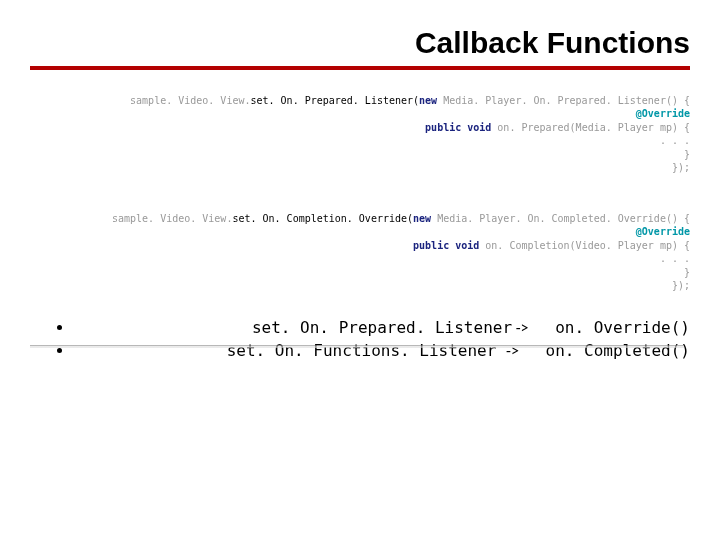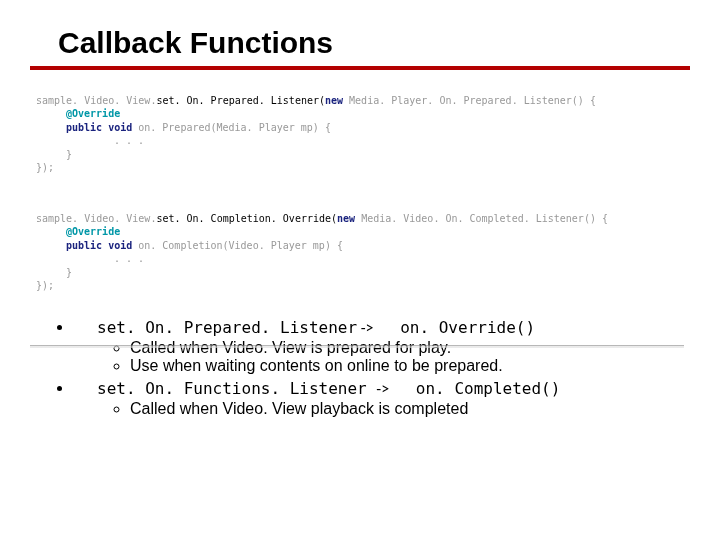--- a/index.html
+++ b/index.html
@@ -10,20 +10,21 @@
   background: #fff;
   font-family: Arial, Helvetica, sans-serif;
   color: #000;
 }
 .slide {
   width: 720px;
   height: 388px;
   position: relative;
   box-sizing: border-box;
   padding: 20px 30px 30px 30px;
+  text-align: right;
 }
 .title {
   font-size: 30px;
   font-weight: bold;
   margin: 6px 0 4px 28px;
   color: #000;
 }
 .red-rule {
   height: 4px;
   background: #b30000;
@@ -87,38 +88,31 @@
 <span class="indent1 kw-teal">@Override</span>
 <span class="indent1"><span class="kw-navy">public</span><span class="kw-navy"> void </span><span class="pale">on. Prepared(Media. Player mp) {</span></span>
 <span class="indent3 pale">. . .</span>
 <span class="indent1 pale">}</span>
 <span class="pale">});</span>
   </div>
 
   <div style="height:10px"></div>
 
   <div class="code">
-<span class="pale">sample. Video. View.</span><span class="ident">set. On. Completion. Override(</span><span class="kw-navy">new</span><span class="pale"> Media. Video. On. Completed. Listener() {</span>
+<span class="pale">sample. Video. View.</span><span class="ident">set. On. Completion. Override(</span><span class="kw-navy">new</span><span class="pale"> Media. Player. On. Completed. Override() {</span>
 <span class="indent1 kw-teal">@Override</span>
 <span class="indent1"><span class="kw-navy">public</span><span class="kw-navy"> void </span><span class="pale">on. Completion(Video. Player mp) {</span></span>
 <span class="indent3 pale">. . .</span>
 <span class="indent1 pale">}</span>
 <span class="pale">});</span>
   </div>
 
   <ul class="outer">
     <li>
       <span class="mono">set. On. Prepared. Listener</span><span> -&gt; </span><span class="mono">on. Override()</span>
-      <ul class="inner">
-        <li>Called when Video. View is prepared for play.</li>
-        <li>Use when waiting contents on online to be prepared.</li>
-      </ul>
     </li>
     <li>
       <span class="mono">set. On. Functions. Listener </span><span> -&gt; </span><span class="mono">on. Completed()</span>
-      <ul class="inner">
-        <li>Called when Video. View playback is completed</li>
-      </ul>
     </li>
   </ul>
 
   <div class="bottom-rule"></div>
 </div>
 
 </body></html>

